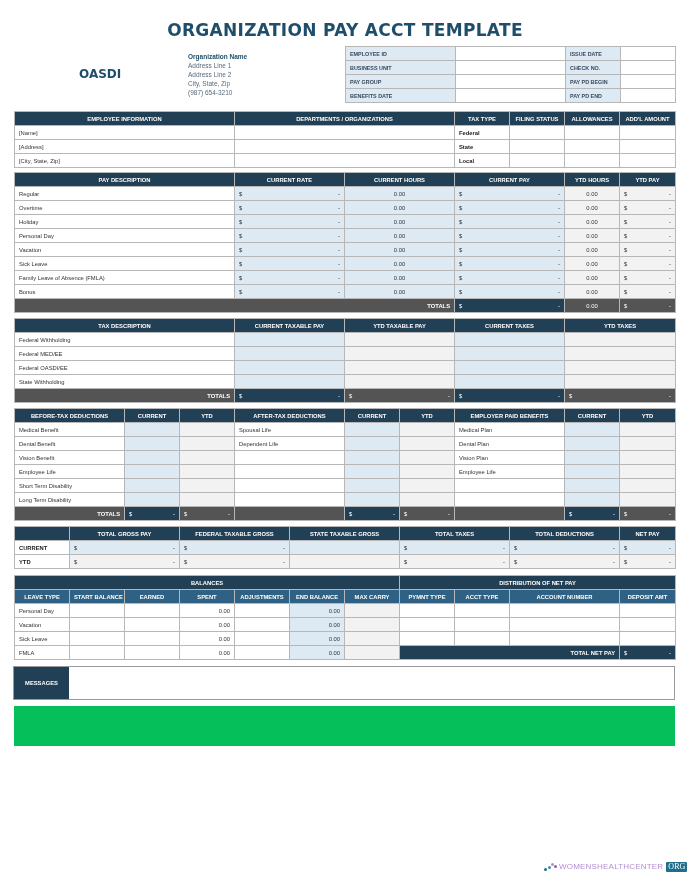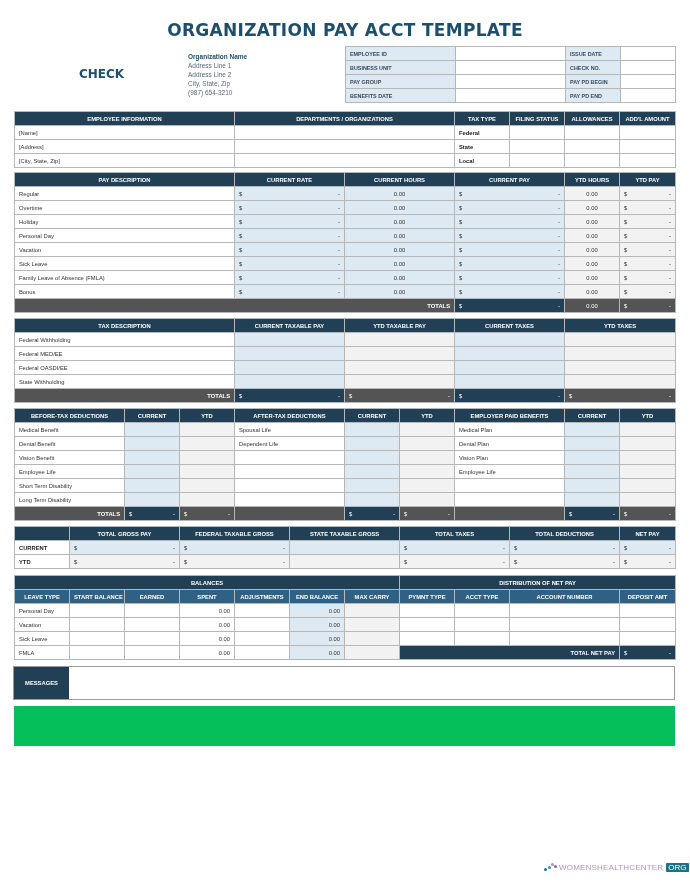--- a/index.html
+++ b/index.html
@@ -23,31 +23,31 @@
   .totg { background: #545454; color: #fff; }
   .r { text-align: right; }
   .c { text-align: center; }
   .b { font-weight: bold; color: #222; }
   .money { display: flex; justify-content: space-between; }
 
   .messages { position: absolute; left: 13px; top: 666px; width: 662px; height: 34px; border: 1px solid #9a9a9a; display: flex; }
   .messages .mlabel { width: 55px; background: #213f55; color: #fff; font-size: 5.8px; font-weight: bold; display: flex; align-items: center; justify-content: center; }
   .greenbar { position: absolute; left: 14px; top: 706px; width: 661px; height: 40px; background: #05bf5b; }
 
-  .footer-logo { position: absolute; left: 544px; top: 862px; display: flex; align-items: center; gap: 3px; }
+  .footer-logo { position: absolute; left: 544px; top: 862px; display: flex; gap: 3px; }
   .footer-logo .dots { width: 12px; height: 10px; position: relative; }
   .footer-logo .dots span { position: absolute; width: 3px; height: 3px; border-radius: 50%; }
   .footer-logo .brand { font-size: 8px; color: #b58fd0; letter-spacing: 0.2px; }
-  .footer-logo .org-badge { background: #1f6e8a; color: #fff; font-size: 8px; padding: 0 2px; border-radius: 1px; }
+  .footer-logo .org-badge { background: #1f6e8a; color: #fff; font-size: 8px; padding: 0 2px; border-radius: 1px; font-family: Liberation Serif, serif; }
 </style>
 </head>
 <body>
 
 <div class="title">ORGANIZATION PAY ACCT TEMPLATE</div>
-<div class="logo">CHECK</div>
+<div class="logo">OASDI</div>
 <div class="org">
   <div class="org-name">Organization Name</div>
   <div>Address Line 1</div>
   <div>Address Line 2</div>
   <div>City, State, Zip</div>
   <div>(987) 654-3210</div>
 </div>
 
 <table style="left:345px; top:46px; width:330px;">
   <colgroup>

